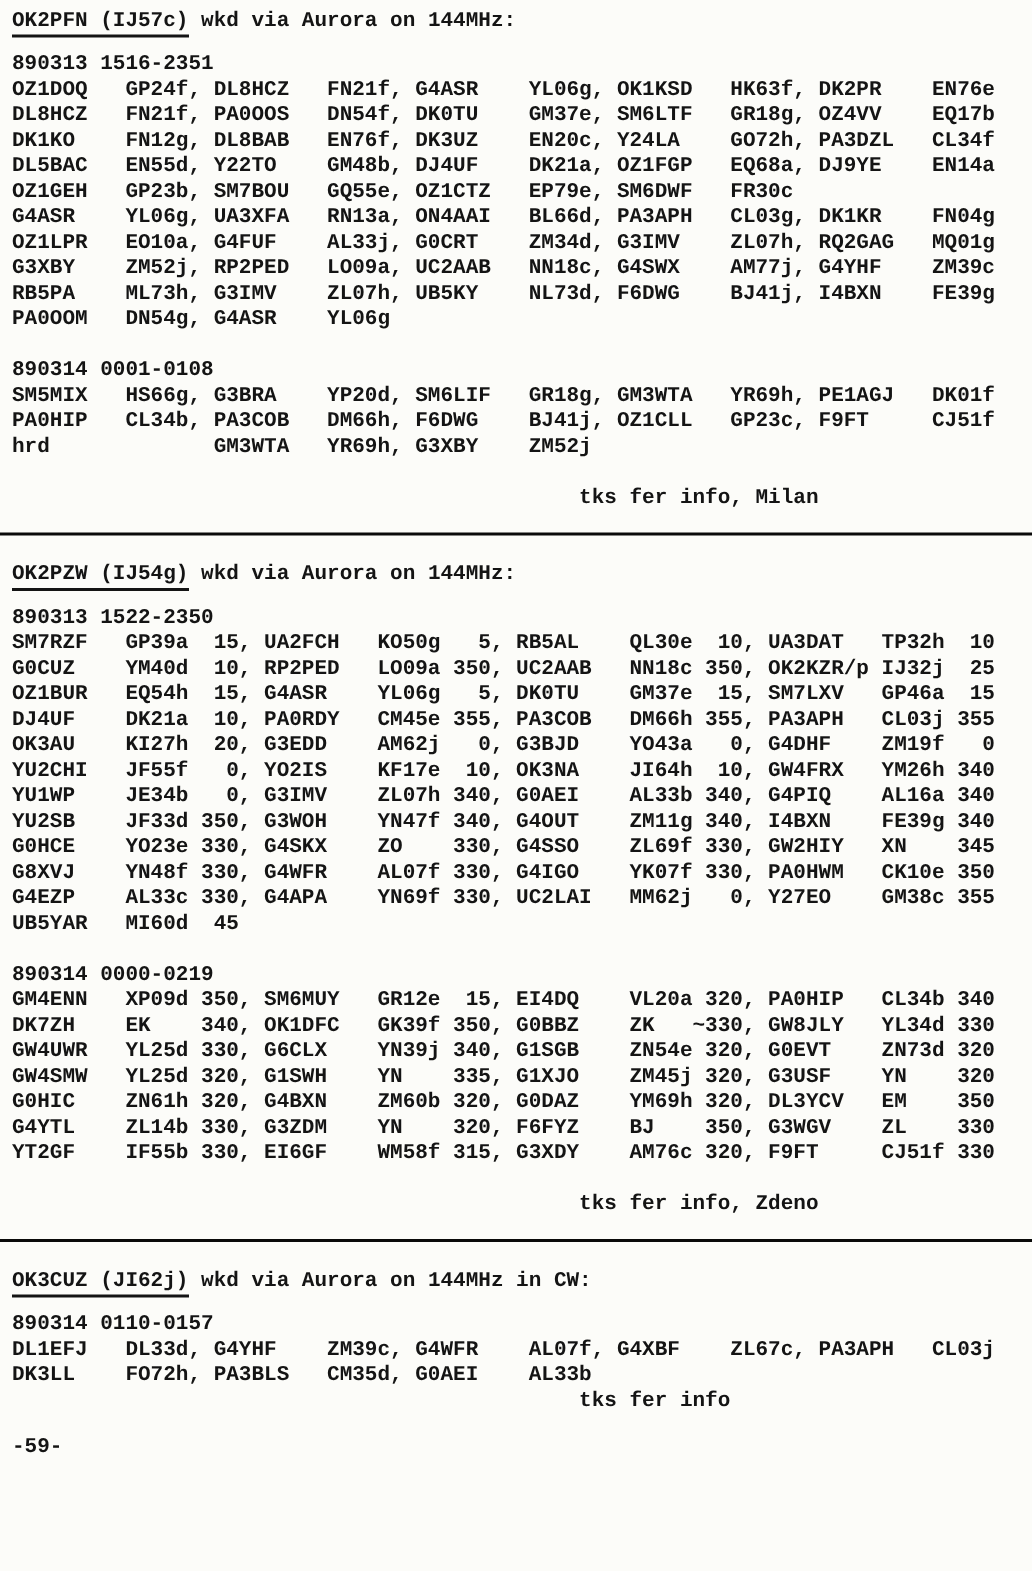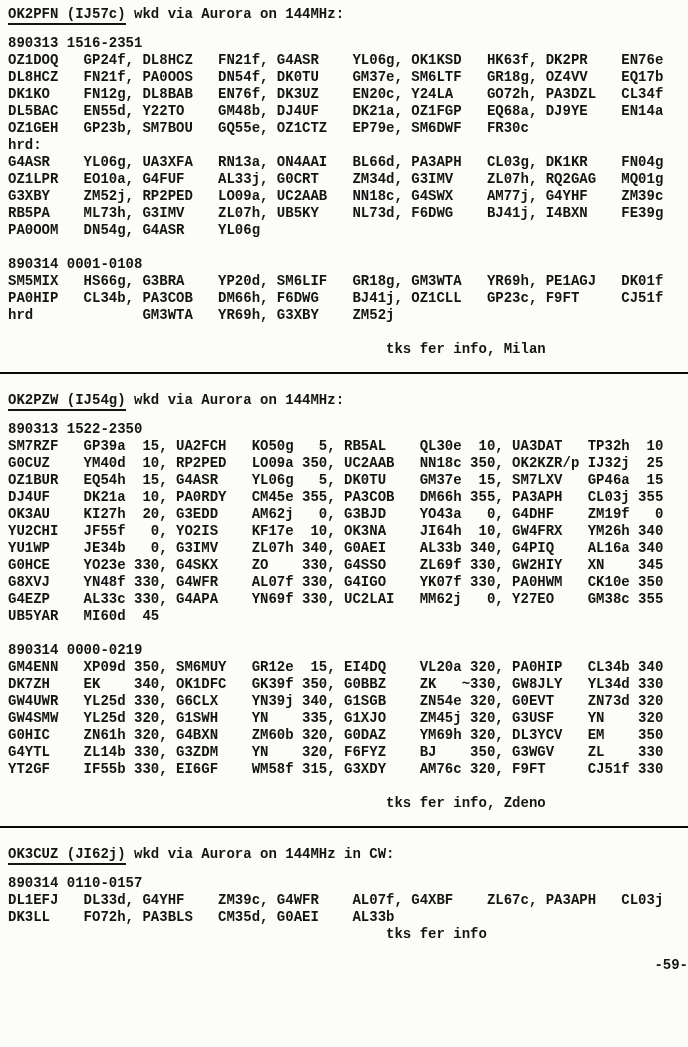--- a/index.html
+++ b/index.html
@@ -18,37 +18,36 @@
     padding:6px 0 0 8px;
     overflow:hidden;
   }
   .section-title { white-space:pre; margin:0 0 12px 0; }
   .section-title .u { border-bottom:2px solid currentColor; padding-bottom:1px; }
   .line { white-space:pre; min-height:17px;font-family:Liberation Mono, monospace; }
   .rule {
     border:none; border-top:2px solid #0a0a0a;
     width:688px; margin:14px 0 18px -8px; height:0;
   }
-  .page-number { text-align:right; margin-top:14px; white-space:pre; }
+  .page-number { text-align:left; margin-top:14px; white-space:pre; }
 </style>
 </head>
 <body>
 
 <div class="page">
   <main id="sections-root">
   <section class="log-section">
     <div class="section-title"><span class="u">OK2PFN (IJ57c)</span><span> wkd via Aurora on 144MHz:</span></div>
     <div class="section-body">
           <div class="line">890313 1516-2351</div>
           <div class="line">OZ1DOQ   GP24f, DL8HCZ   FN21f, G4ASR    YL06g, OK1KSD   HK63f, DK2PR    EN76e</div>
           <div class="line">DL8HCZ   FN21f, PA0OOS   DN54f, DK0TU    GM37e, SM6LTF   GR18g, OZ4VV    EQ17b</div>
           <div class="line">DK1KO    FN12g, DL8BAB   EN76f, DK3UZ    EN20c, Y24LA    GO72h, PA3DZL   CL34f</div>
           <div class="line">DL5BAC   EN55d, Y22TO    GM48b, DJ4UF    DK21a, OZ1FGP   EQ68a, DJ9YE    EN14a</div>
           <div class="line">OZ1GEH   GP23b, SM7BOU   GQ55e, OZ1CTZ   EP79e, SM6DWF   FR30c</div>
-          <div class="line">hrd:</div>
           <div class="line">G4ASR    YL06g, UA3XFA   RN13a, ON4AAI   BL66d, PA3APH   CL03g, DK1KR    FN04g</div>
           <div class="line">OZ1LPR   EO10a, G4FUF    AL33j, G0CRT    ZM34d, G3IMV    ZL07h, RQ2GAG   MQ01g</div>
           <div class="line">G3XBY    ZM52j, RP2PED   LO09a, UC2AAB   NN18c, G4SWX    AM77j, G4YHF    ZM39c</div>
           <div class="line">RB5PA    ML73h, G3IMV    ZL07h, UB5KY    NL73d, F6DWG    BJ41j, I4BXN    FE39g</div>
           <div class="line">PA0OOM   DN54g, G4ASR    YL06g</div>
           <div class="line"></div>
           <div class="line">890314 0001-0108</div>
           <div class="line">SM5MIX   HS66g, G3BRA    YP20d, SM6LIF   GR18g, GM3WTA   YR69h, PE1AGJ   DK01f</div>
           <div class="line">PA0HIP   CL34b, PA3COB   DM66h, F6DWG    BJ41j, OZ1CLL   GP23c, F9FT     CJ51f</div>
           <div class="line">hrd             GM3WTA   YR69h, G3XBY    ZM52j</div>
@@ -61,20 +60,21 @@
     <div class="section-title"><span class="u">OK2PZW (IJ54g)</span><span> wkd via Aurora on 144MHz:</span></div>
     <div class="section-body">
           <div class="line">890313 1522-2350</div>
           <div class="line">SM7RZF   GP39a  15, UA2FCH   KO50g   5, RB5AL    QL30e  10, UA3DAT   TP32h  10</div>
           <div class="line">G0CUZ    YM40d  10, RP2PED   LO09a 350, UC2AAB   NN18c 350, OK2KZR/p IJ32j  25</div>
           <div class="line">OZ1BUR   EQ54h  15, G4ASR    YL06g   5, DK0TU    GM37e  15, SM7LXV   GP46a  15</div>
           <div class="line">DJ4UF    DK21a  10, PA0RDY   CM45e 355, PA3COB   DM66h 355, PA3APH   CL03j 355</div>
           <div class="line">OK3AU    KI27h  20, G3EDD    AM62j   0, G3BJD    YO43a   0, G4DHF    ZM19f   0</div>
           <div class="line">YU2CHI   JF55f   0, YO2IS    KF17e  10, OK3NA    JI64h  10, GW4FRX   YM26h 340</div>
           <div class="line">YU1WP    JE34b   0, G3IMV    ZL07h 340, G0AEI    AL33b 340, G4PIQ    AL16a 340</div>
+          <div class="line">YU2SB    JF33d 350, G3WOH    YN47f 340, G4OUT    ZM11g 340, I4BXN    FE39g 340</div>
           <div class="line">G0HCE    YO23e 330, G4SKX    ZO    330, G4SSO    ZL69f 330, GW2HIY   XN    345</div>
           <div class="line">G8XVJ    YN48f 330, G4WFR    AL07f 330, G4IGO    YK07f 330, PA0HWM   CK10e 350</div>
           <div class="line">G4EZP    AL33c 330, G4APA    YN69f 330, UC2LAI   MM62j   0, Y27EO    GM38c 355</div>
           <div class="line">UB5YAR   MI60d  45</div>
           <div class="line"></div>
           <div class="line">890314 0000-0219</div>
           <div class="line">GM4ENN   XP09d 350, SM6MUY   GR12e  15, EI4DQ    VL20a 320, PA0HIP   CL34b 340</div>
           <div class="line">DK7ZH    EK    340, OK1DFC   GK39f 350, G0BBZ    ZK   ~330, GW8JLY   YL34d 330</div>
           <div class="line">GW4UWR   YL25d 330, G6CLX    YN39j 340, G1SGB    ZN54e 320, G0EVT    ZN73d 320</div>
           <div class="line">GW4SMW   YL25d 320, G1SWH    YN    335, G1XJO    ZM45j 320, G3USF    YN    320</div>

